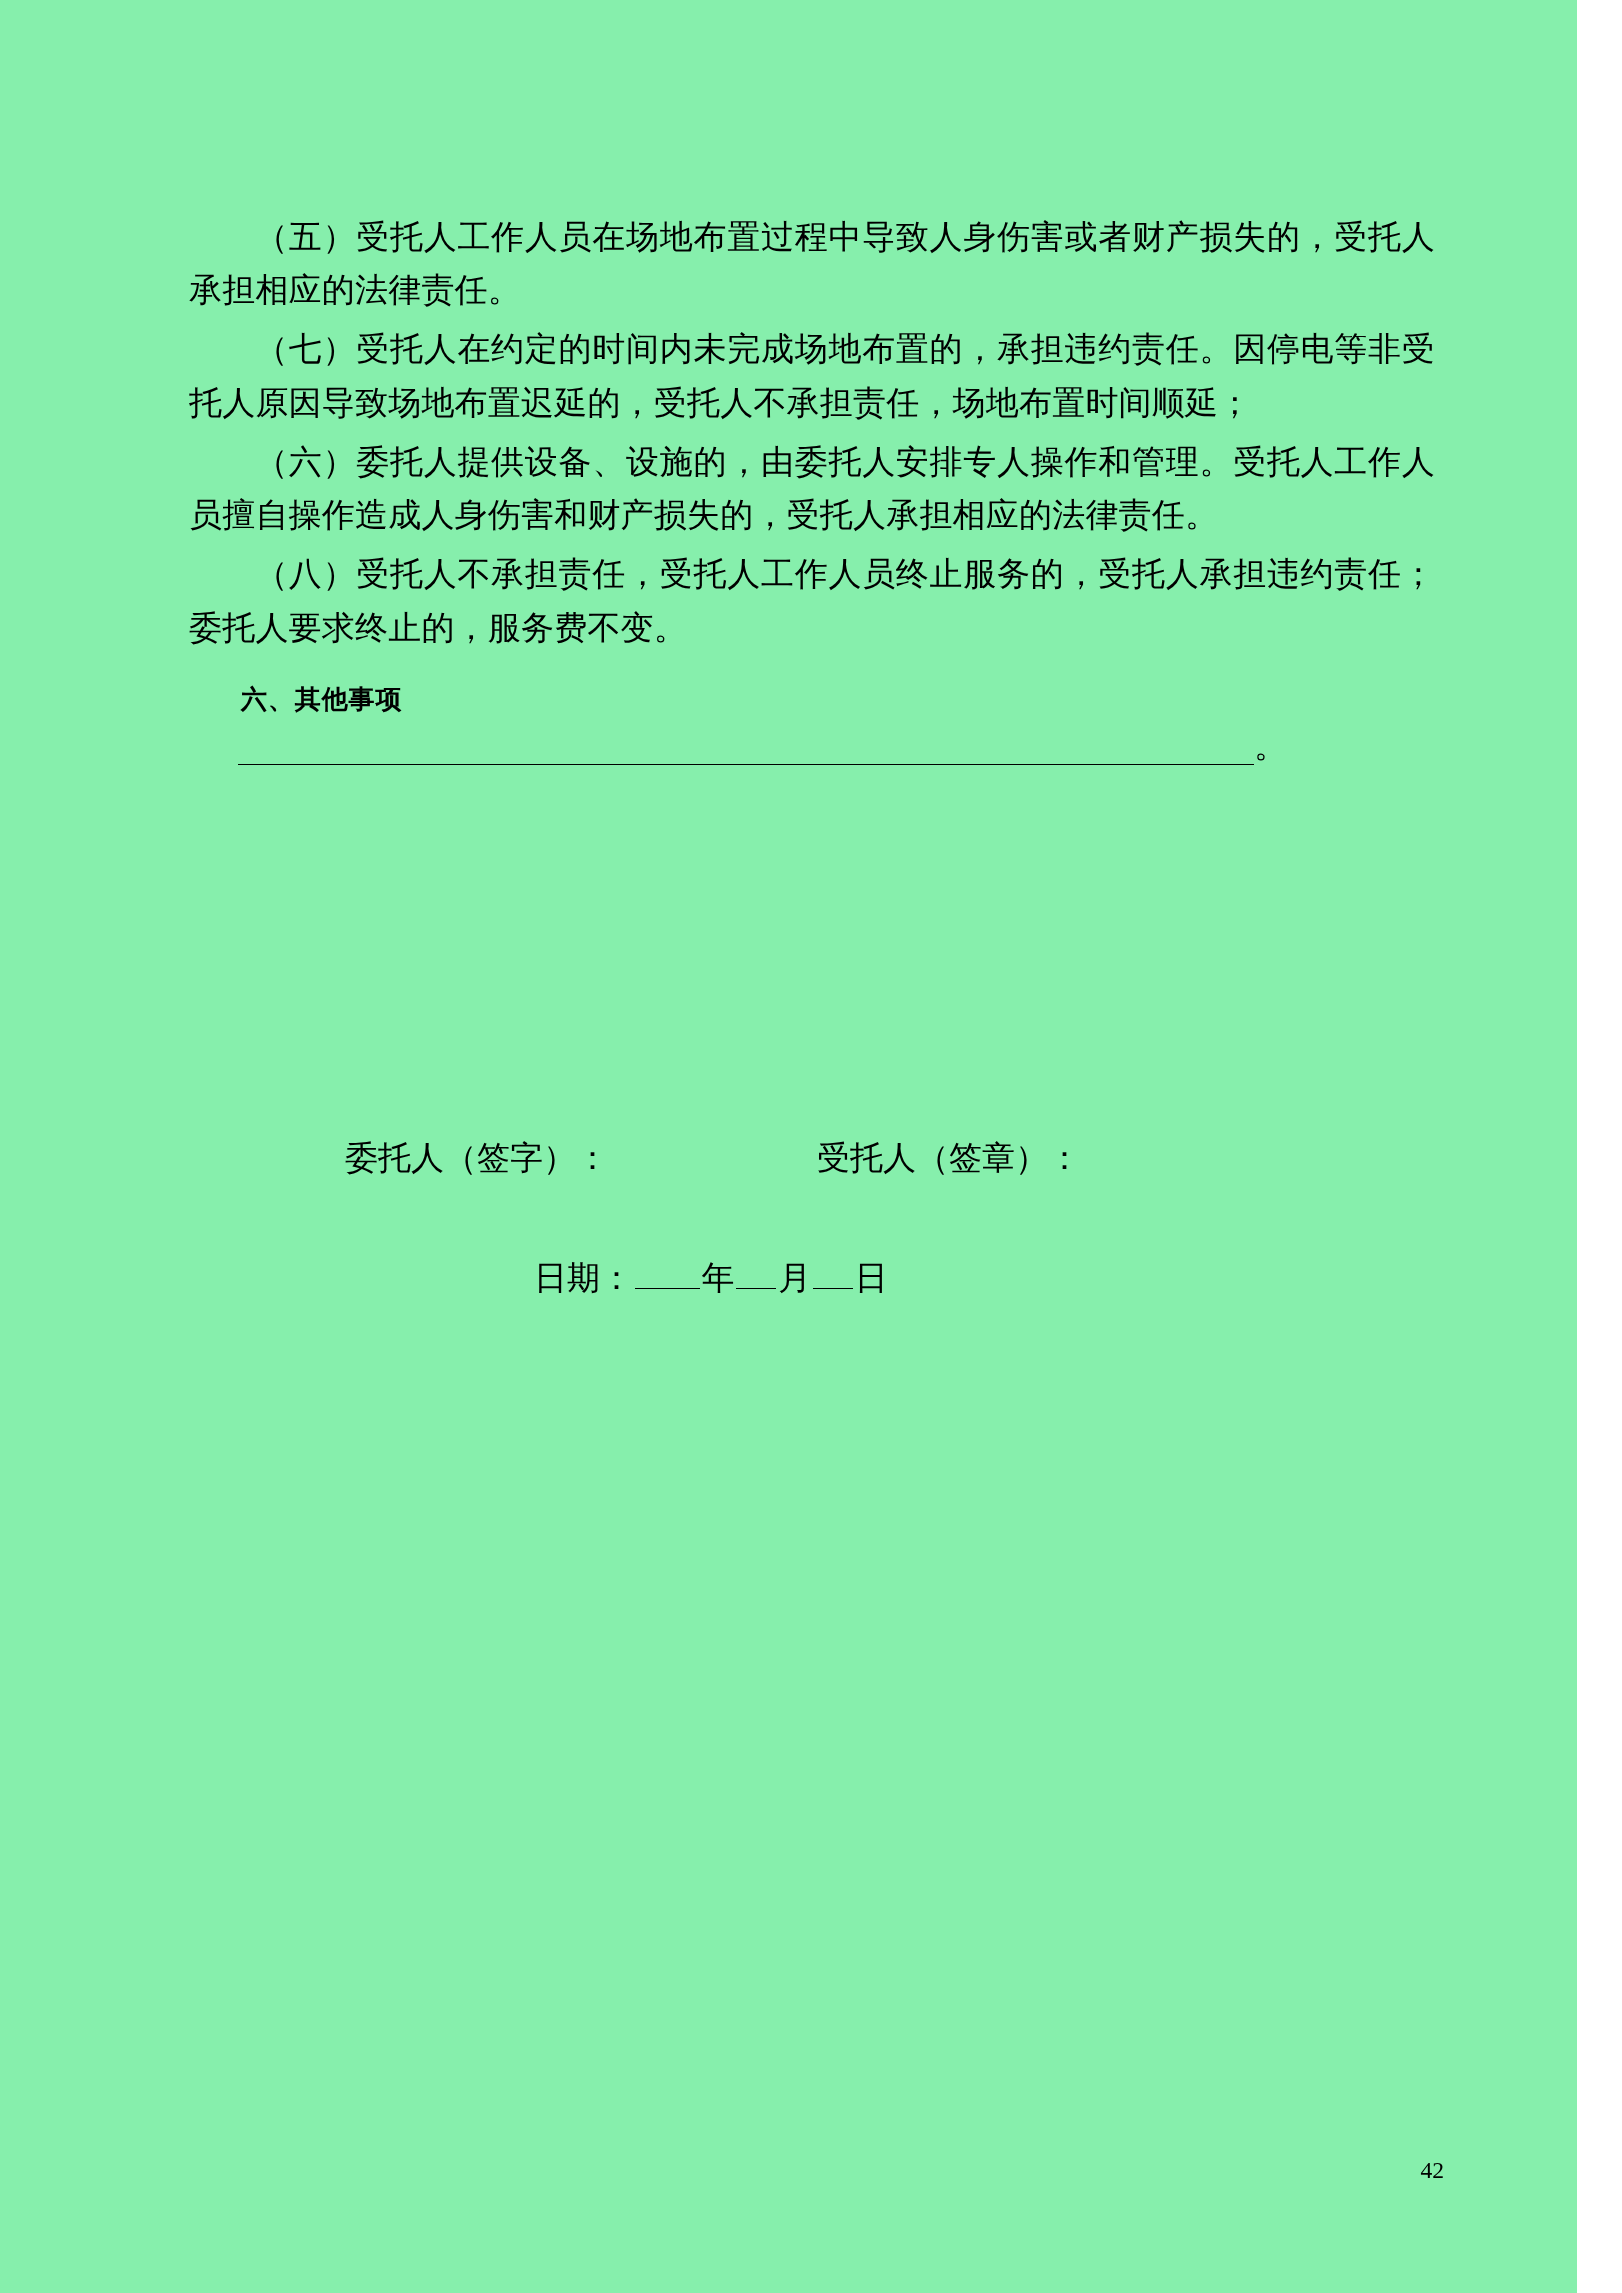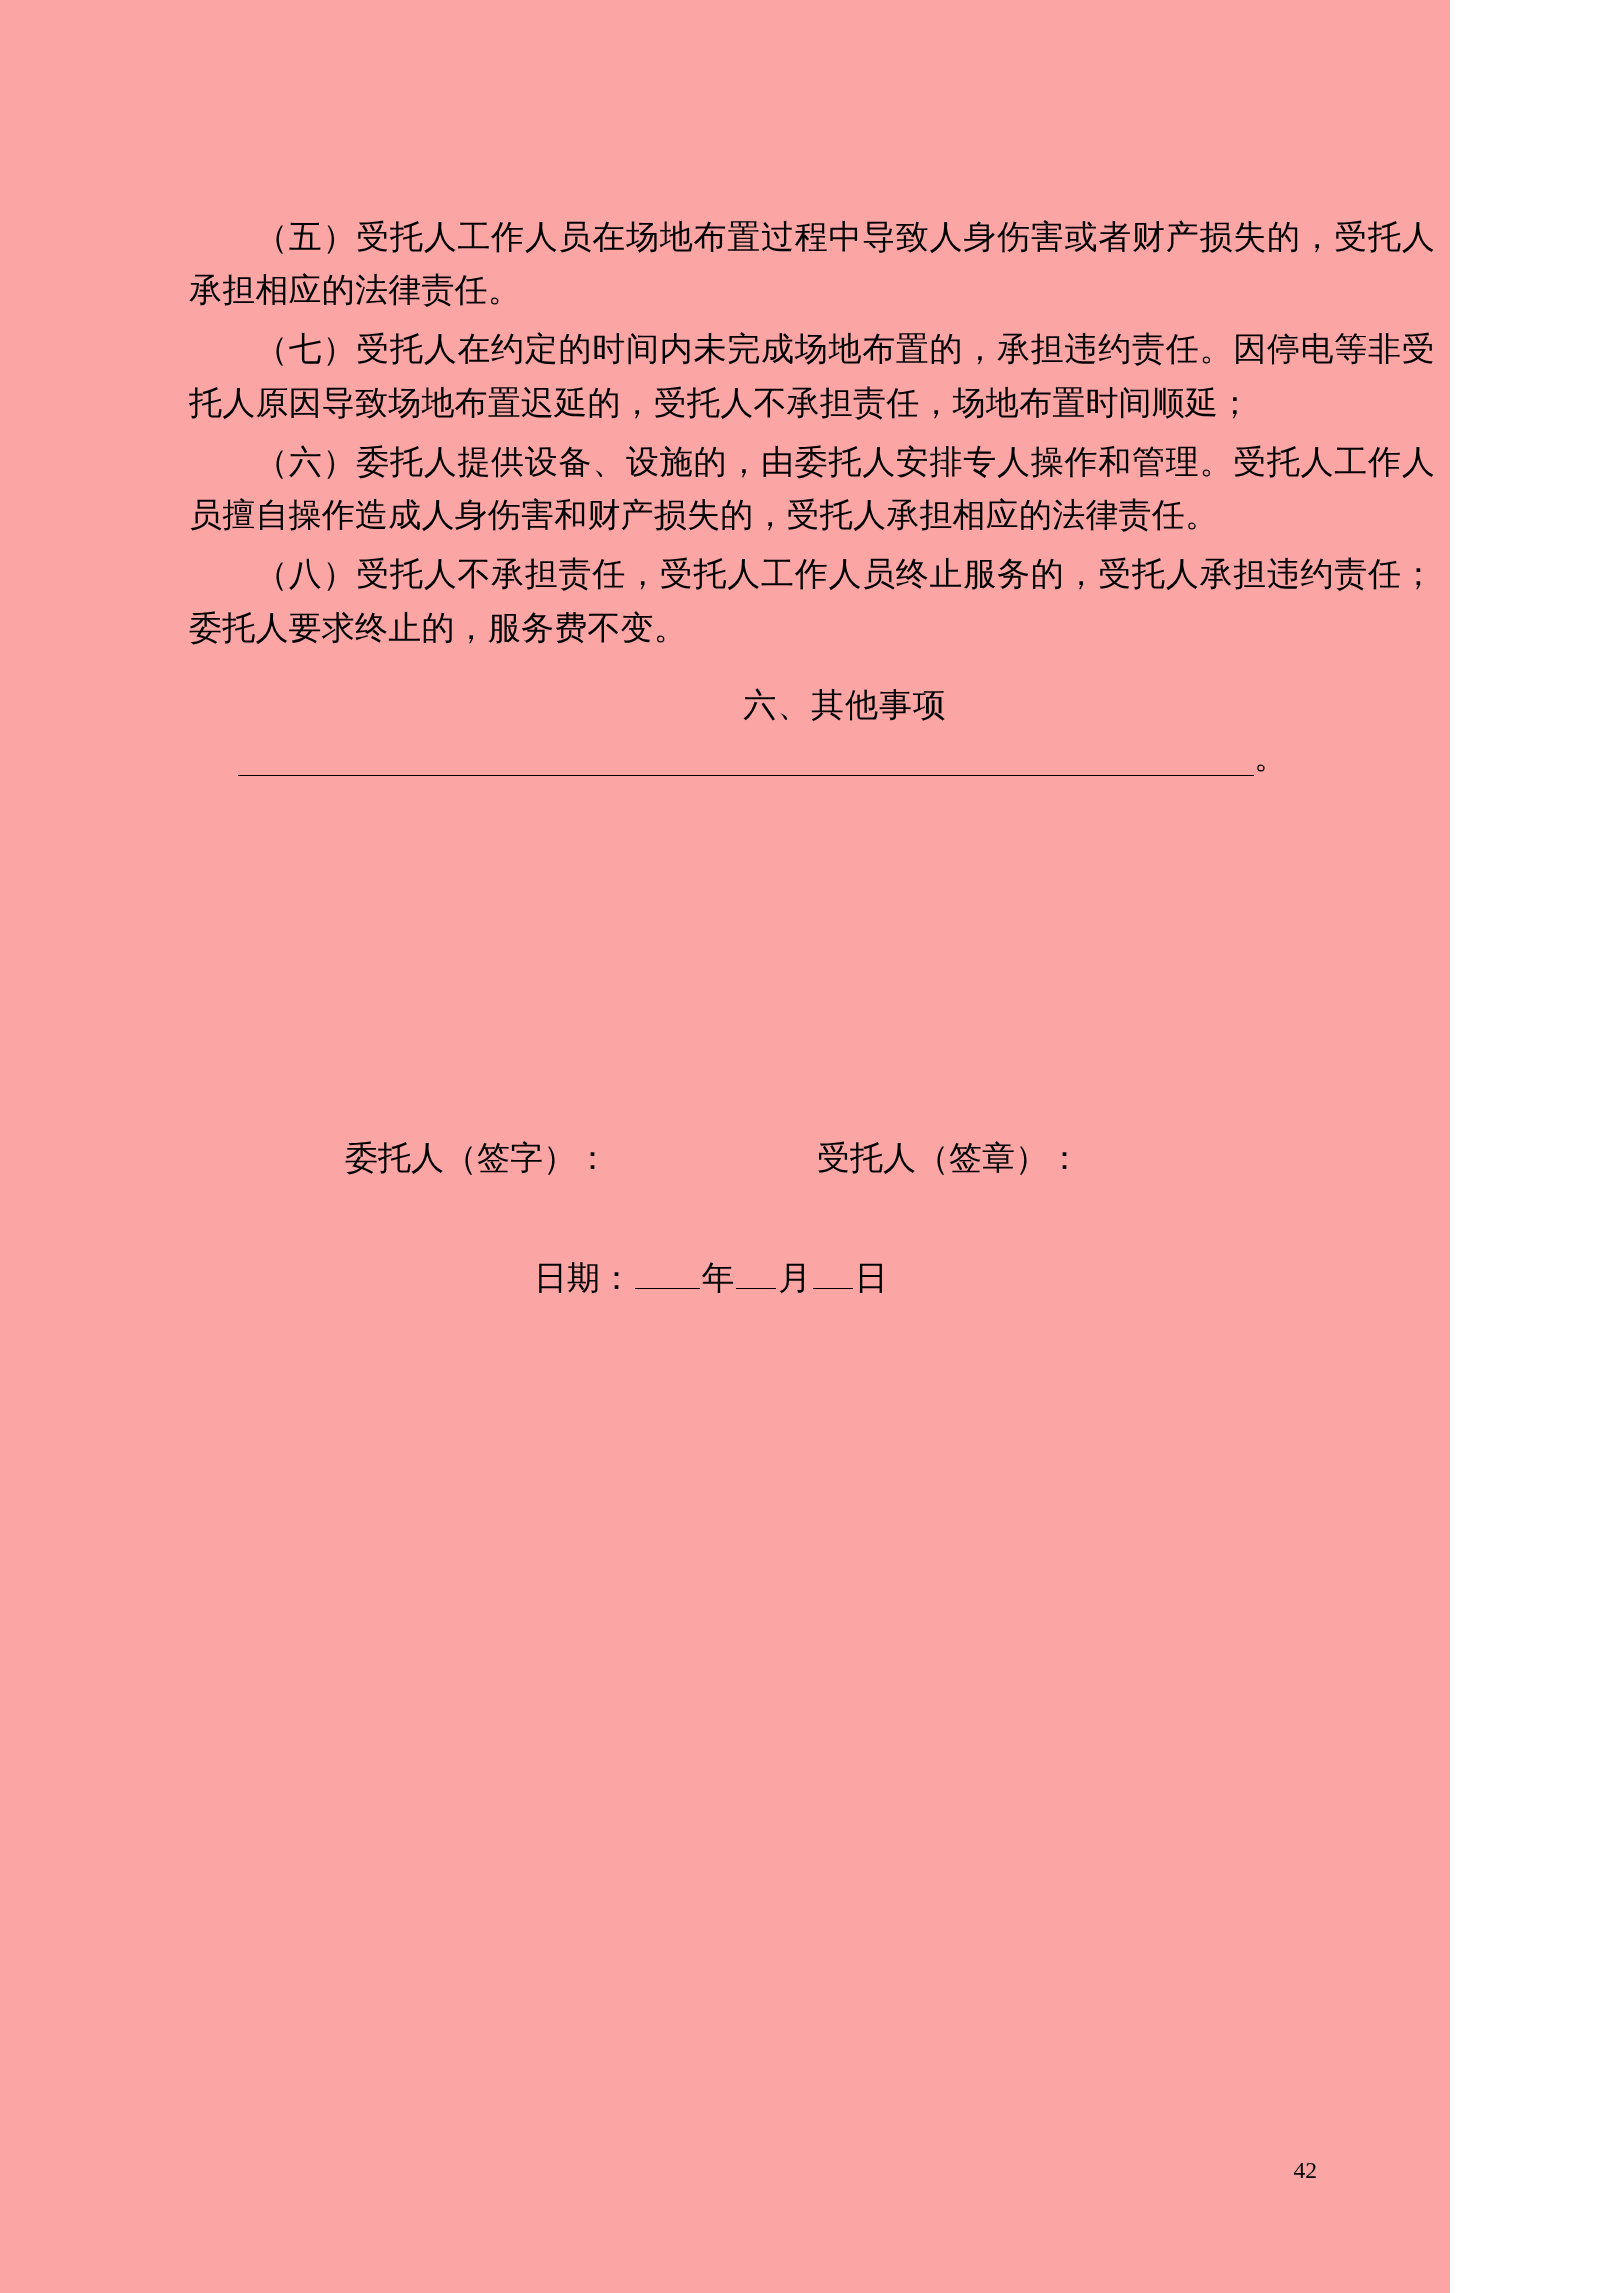--- a/index.html
+++ b/index.html
@@ -6,49 +6,48 @@
     margin: 0;
     padding: 0;
     background: #ffffff;
   }
   body {
     font-family: "Liberation Serif", "DejaVu Serif", serif;
     color: #000000;
   }
   .page {
     position: relative;
-    width: 1450px;
+    width: 1577px;
     height: 2294px;
-    background: #fca5a5;
+    background: #86efac;
     box-sizing: border-box;
     overflow: hidden;
   }
   .content {
     position: absolute;
     left: 189px;
     top: 211px;
     width: 1246px;
   }
   p.body-text {
     margin: 0 0 5.5px 0;
     font-size: 33px;
     line-height: 1.62;
     text-align: justify;
     text-justify: inter-ideograph;
     text-indent: 2em;
     letter-spacing: 0.2px;
   }
   h2.section-heading {
     margin: 23.6px 0 9px 0;
-    font-size: 33px;
+    font-size: 26px;
     line-height: 1.62;
-    font-weight: normal;
+    font-weight: bold;
     text-indent: 2em;
     letter-spacing: 0.9px;
-    text-align: center;
   }
   .blank-line-row {
     margin: 7.3px 0 0 0;
     font-size: 33px;
     line-height: 1.62;
     display: flex;
     align-items: flex-end;
     padding-left: 49px;
   }
   .blank-rule {

